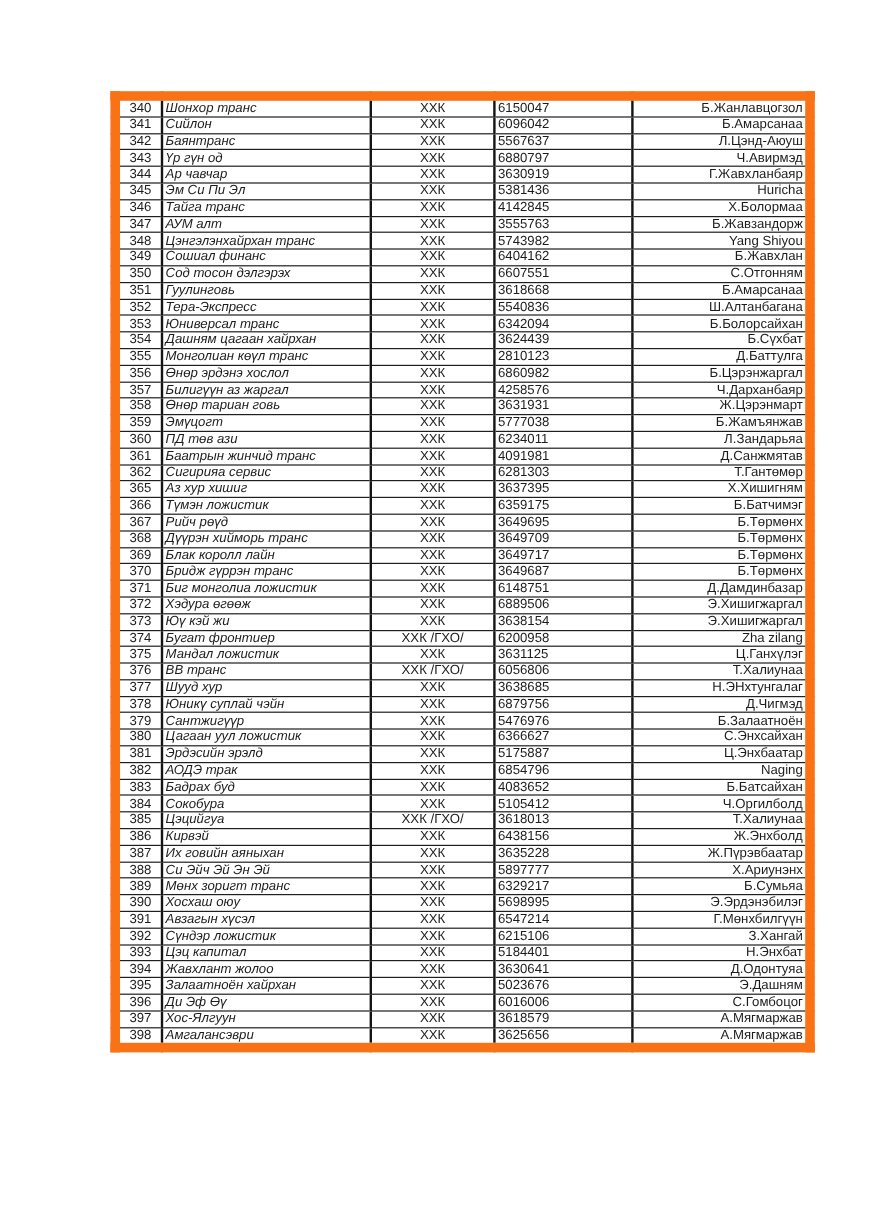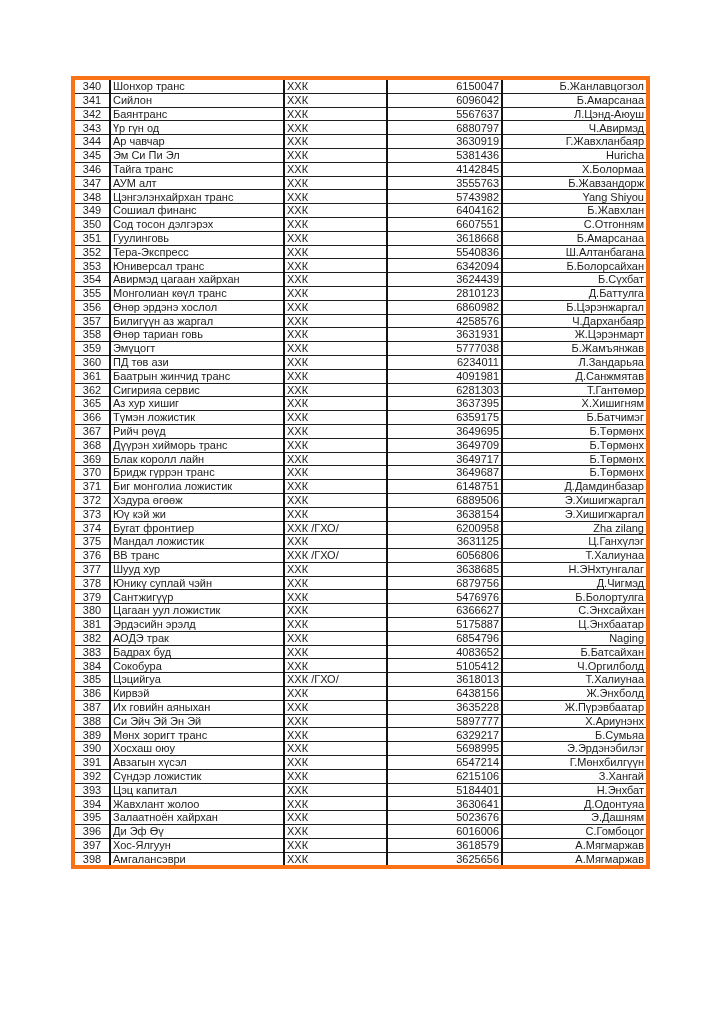--- a/index.html
+++ b/index.html
@@ -10,44 +10,44 @@
   }
   .page {
     position: relative;
     width: 724px;
     height: 1024px;
     background: #ffffff;
     overflow: hidden;
   }
   table.registry {
     position: absolute;
-    left: 71px;
+    left: 92px;
     top: 76px;
     width: 559px;
     border-collapse: collapse;
     table-layout: fixed;
-    border: 4px solid #f97316;
+    border: 8px solid #f97316;
     font-size: 11px;
     color: #1c1c1c;
   }
   table.registry td {
     border-top: 1px solid #1f1f1f;
     border-bottom: 1px solid #1f1f1f;
     border-left: 2px solid #141414;
     border-right: 2px solid #141414;
     height: 12.8px;
     padding: 0 2px;
     line-height: 12.5px;
     white-space: nowrap;
     overflow: hidden;
   }
   td.c0 { width: 30px;  text-align: center; }
-  td.c1 { width: 168px; text-align: left; padding-left: 4px; }
-  td.c2 { width: 97px;  text-align: left; }
-  td.c3 { width: 109px; text-align: right; }
+  td.c1 { width: 168px; text-align: left; padding-left: 4px; font-style: italic; }
+  td.c2 { width: 97px;  text-align: center; }
+  td.c3 { width: 109px; text-align: left; }
   td.c4 { width: 139px; text-align: right; padding-left: 4px; }
 </style>
 </head>
 <body>
 
 <div class="page">
   <table class="registry">
     <tbody>
         <tr>
           <td class="c0">340</td>
@@ -142,21 +142,21 @@
         </tr>
         <tr>
           <td class="c0">353</td>
           <td class="c1">Юниверсал транс</td>
           <td class="c2">ХХК</td>
           <td class="c3">6342094</td>
           <td class="c4">Б.Болорсайхан</td>
         </tr>
         <tr>
           <td class="c0">354</td>
-          <td class="c1">Авирмэд цагаан хайрхан</td>
+          <td class="c1">Дашням цагаан хайрхан</td>
           <td class="c2">ХХК</td>
           <td class="c3">3624439</td>
           <td class="c4">Б.Сүхбат</td>
         </tr>
         <tr>
           <td class="c0">355</td>
           <td class="c1">Монголиан көүл транс</td>
           <td class="c2">ХХК</td>
           <td class="c3">2810123</td>
           <td class="c4">Д.Баттулга</td>
@@ -306,21 +306,21 @@
           <td class="c1">Юникү суплай чэйн</td>
           <td class="c2">ХХК</td>
           <td class="c3">6879756</td>
           <td class="c4">Д.Чигмэд</td>
         </tr>
         <tr>
           <td class="c0">379</td>
           <td class="c1">Сантжигүүр</td>
           <td class="c2">ХХК</td>
           <td class="c3">5476976</td>
-          <td class="c4">Б.Болортулга</td>
+          <td class="c4">Б.Залаатноён</td>
         </tr>
         <tr>
           <td class="c0">380</td>
           <td class="c1">Цагаан уул ложистик</td>
           <td class="c2">ХХК</td>
           <td class="c3">6366627</td>
           <td class="c4">С.Энхсайхан</td>
         </tr>
         <tr>
           <td class="c0">381</td>

